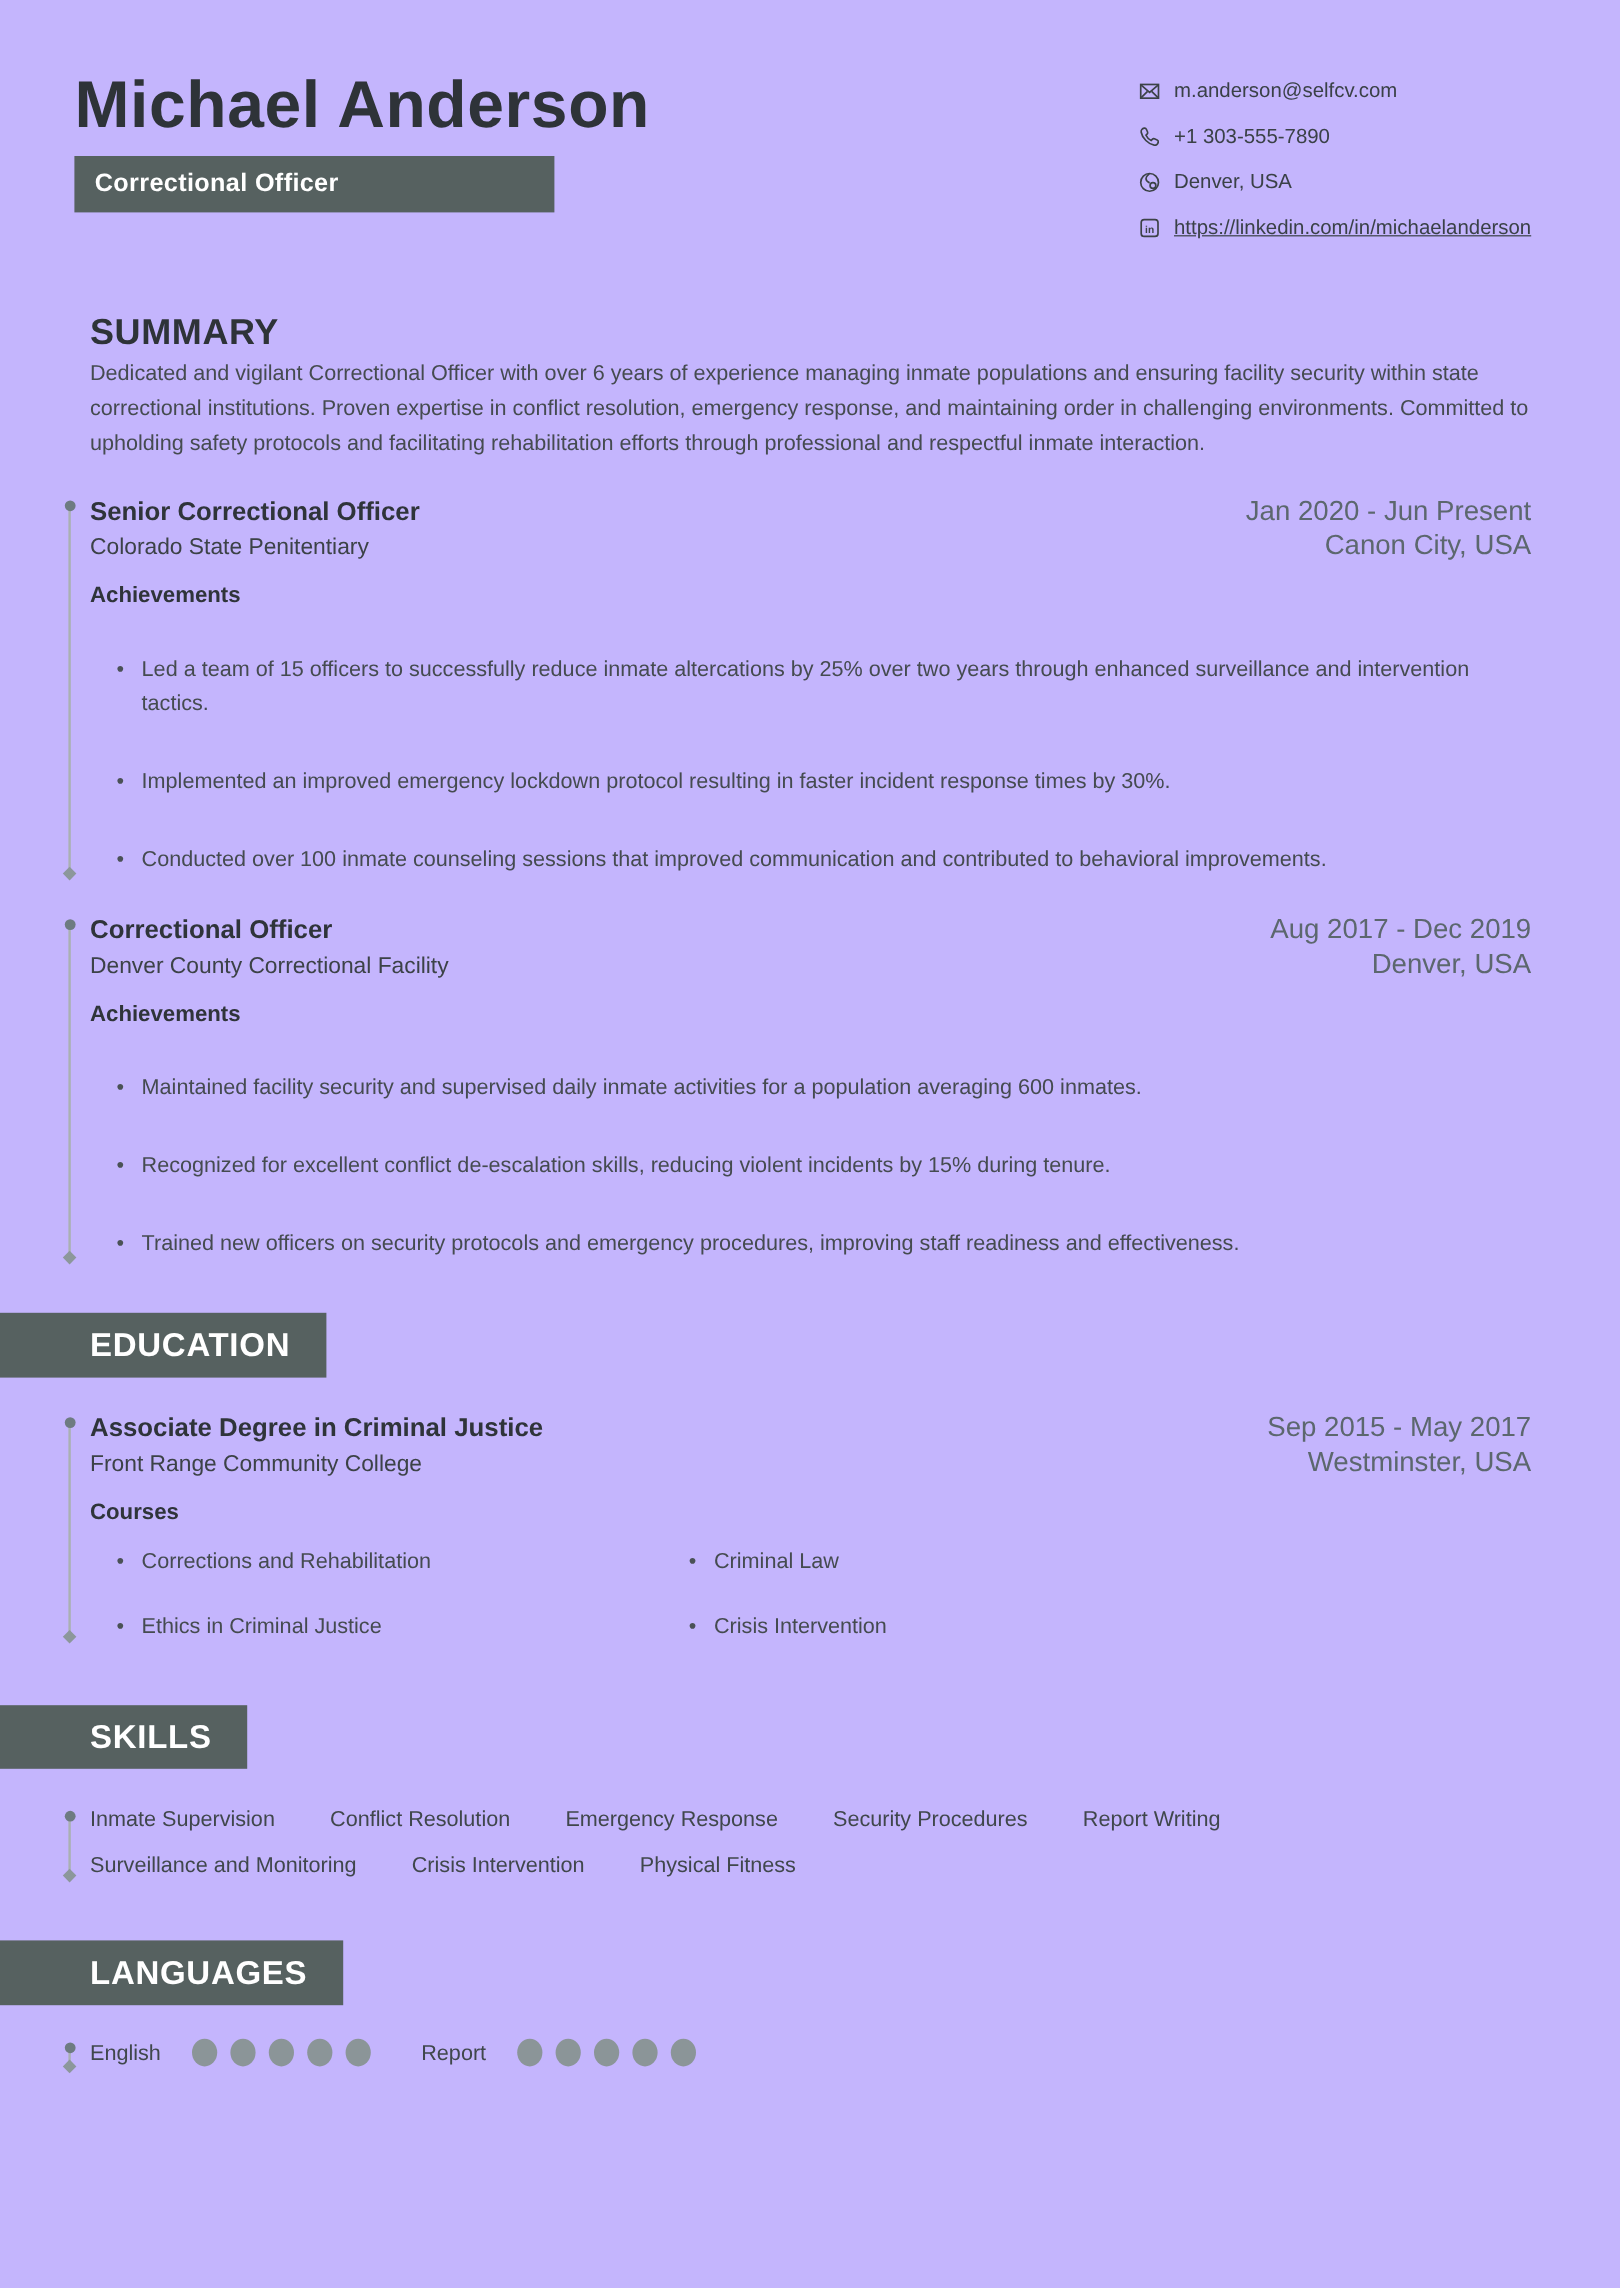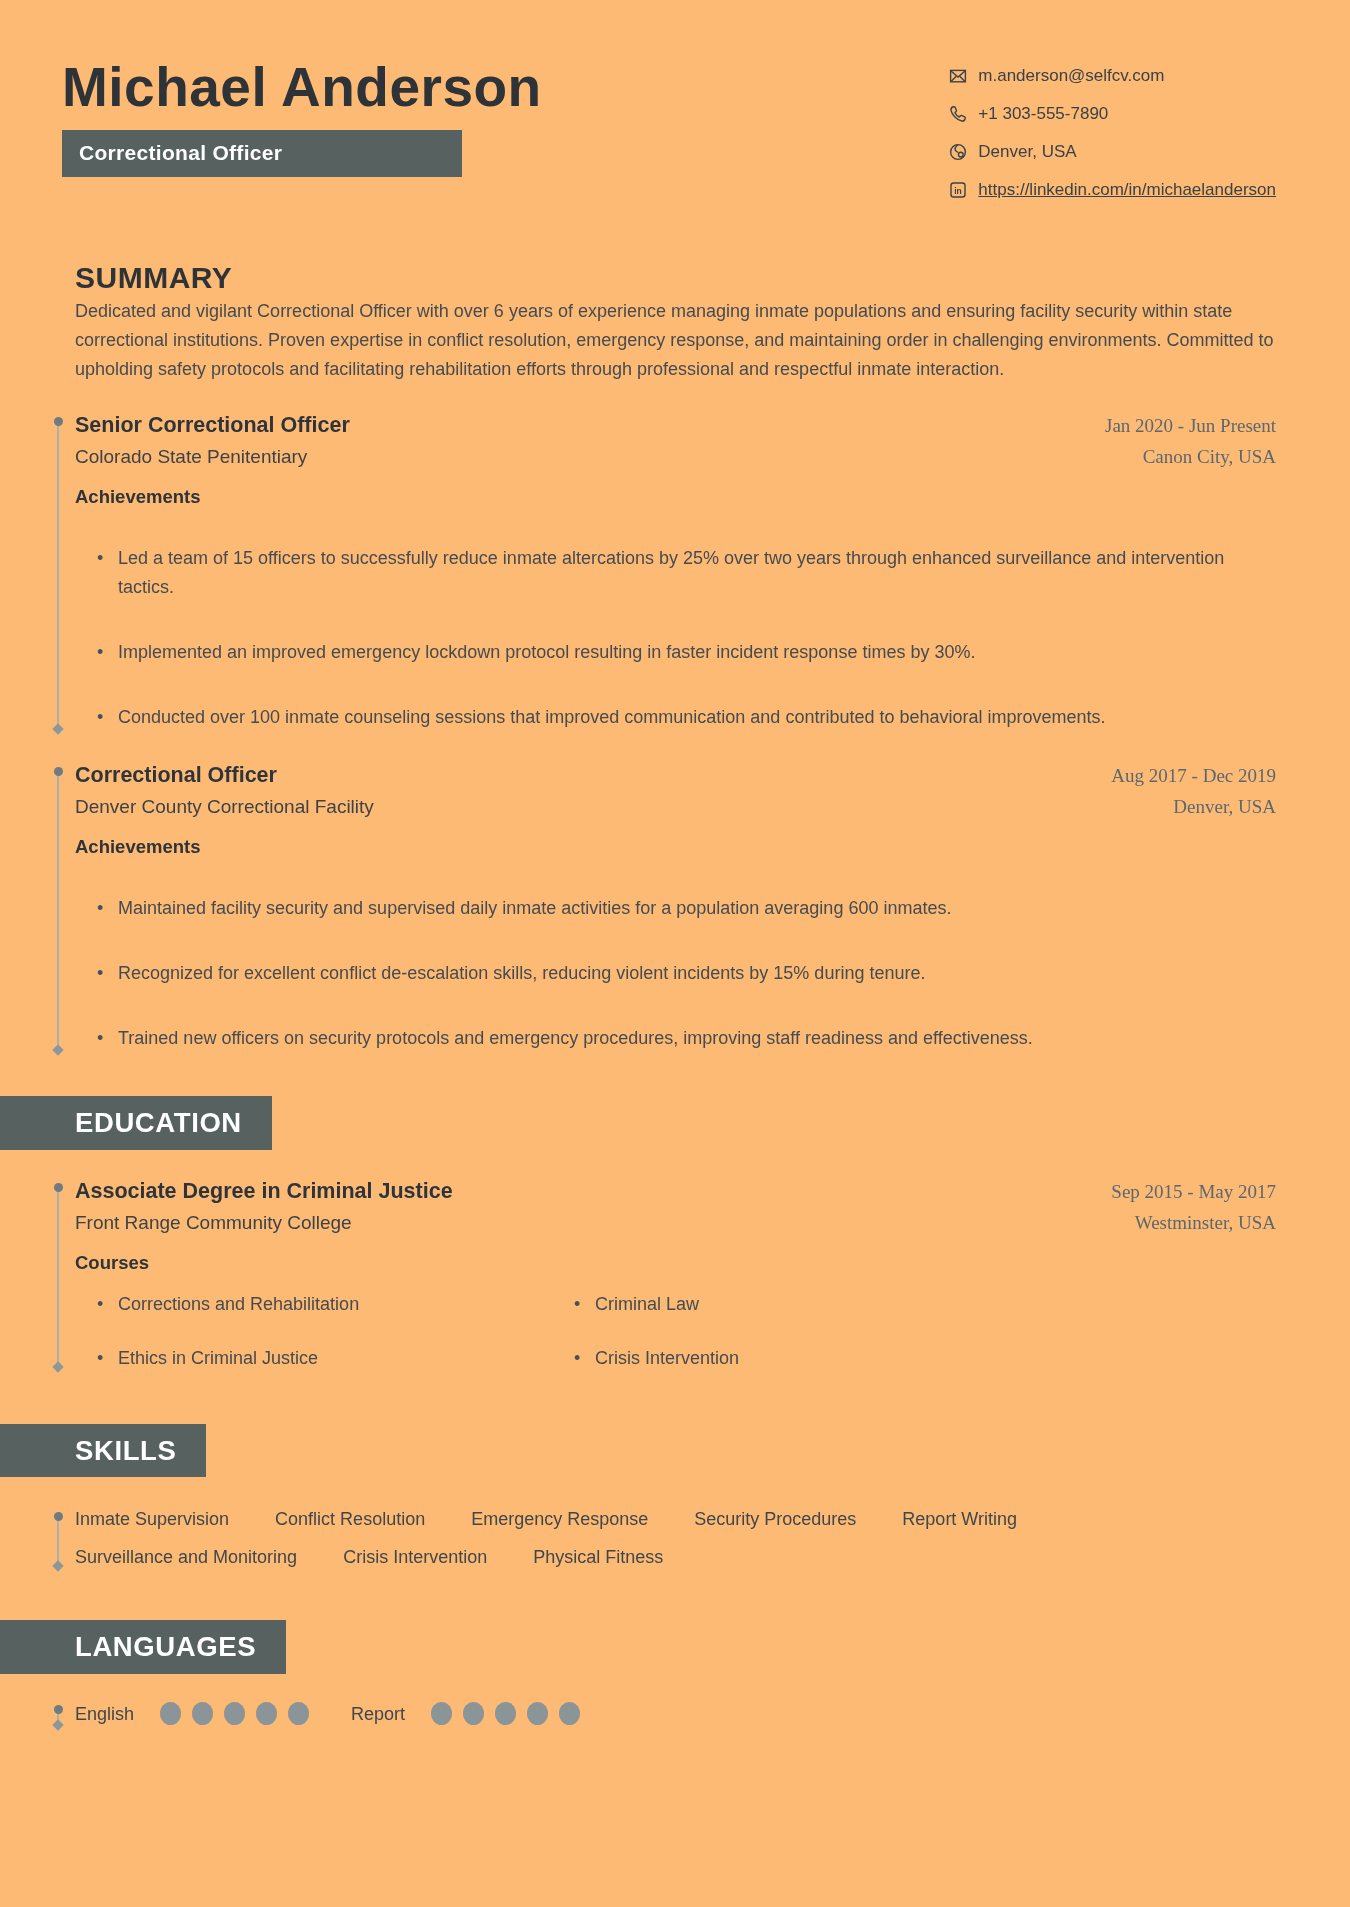--- a/index.html
+++ b/index.html
@@ -1,20 +1,20 @@
 <!DOCTYPE html>
 <html style="--accent: #566160;"><head>
 <meta charset="utf-8">
 <style>
   html,body{margin:0;padding:0;background:#e8e8e8;}
   .page{
     position:relative;
     width:1350px;height:1907px;
     margin:0 auto;
-    background:#fdba74;
+    background:#c4b5fd;
     font-family:"Liberation Sans", sans-serif;
     color:#42484d;
     overflow:hidden;
   }
   
   .header{display:flex;justify-content:space-between;margin:60px 74px 0 62px;}
   .name{
     font-size:55px;font-weight:800;line-height:1.0;
     color:#2e3338;margin:0 0 15px 0;letter-spacing:.5px;
   }
@@ -53,21 +53,21 @@
   .tl{position:absolute;left:0;top:7px;bottom:2px;width:2px;background:#a9b0b2;}
   .tl .tl-dot{
     position:absolute;left:-3.5px;top:-2px;width:9px;height:9px;border-radius:50%;background:#6e7b81;
   }
   .tl .tl-diamond{
     position:absolute;left:-3.5px;bottom:-3px;width:8px;height:8px;background:#8c979b;
     transform:rotate(45deg);
   }
   .row{display:flex;justify-content:space-between;align-items:baseline;}
   .job-title{font-size:21.5px;font-weight:800;color:#2f343a;line-height:26px;}
-  .muted{font-size:19px;color:#5c676e;white-space:nowrap;line-height:26px;font-family:Liberation Serif, serif;}
+  .muted{font-size:23px;color:#5c676e;white-space:nowrap;line-height:26px;}
   .company{font-size:19px;color:#3c4247;line-height:24px;margin-top:6px;}
   .ach-label{font-size:18.5px;font-weight:700;color:#2f343a;margin-top:16px;line-height:22px;}
   ul.bullets{margin:16px 0 0 0;padding:0;max-width:1160px;}
   ul.bullets li{
     list-style:none;position:relative;padding-left:43px;
     font-size:18px;line-height:29px;color:#454b50;margin-bottom:10px;margin-top:36px;
   }
   ul.bullets li:last-child{margin-bottom:0;}
   ul.bullets li::before{
     content:"\2022";position:absolute;left:22px;top:0;color:#4a5156;

